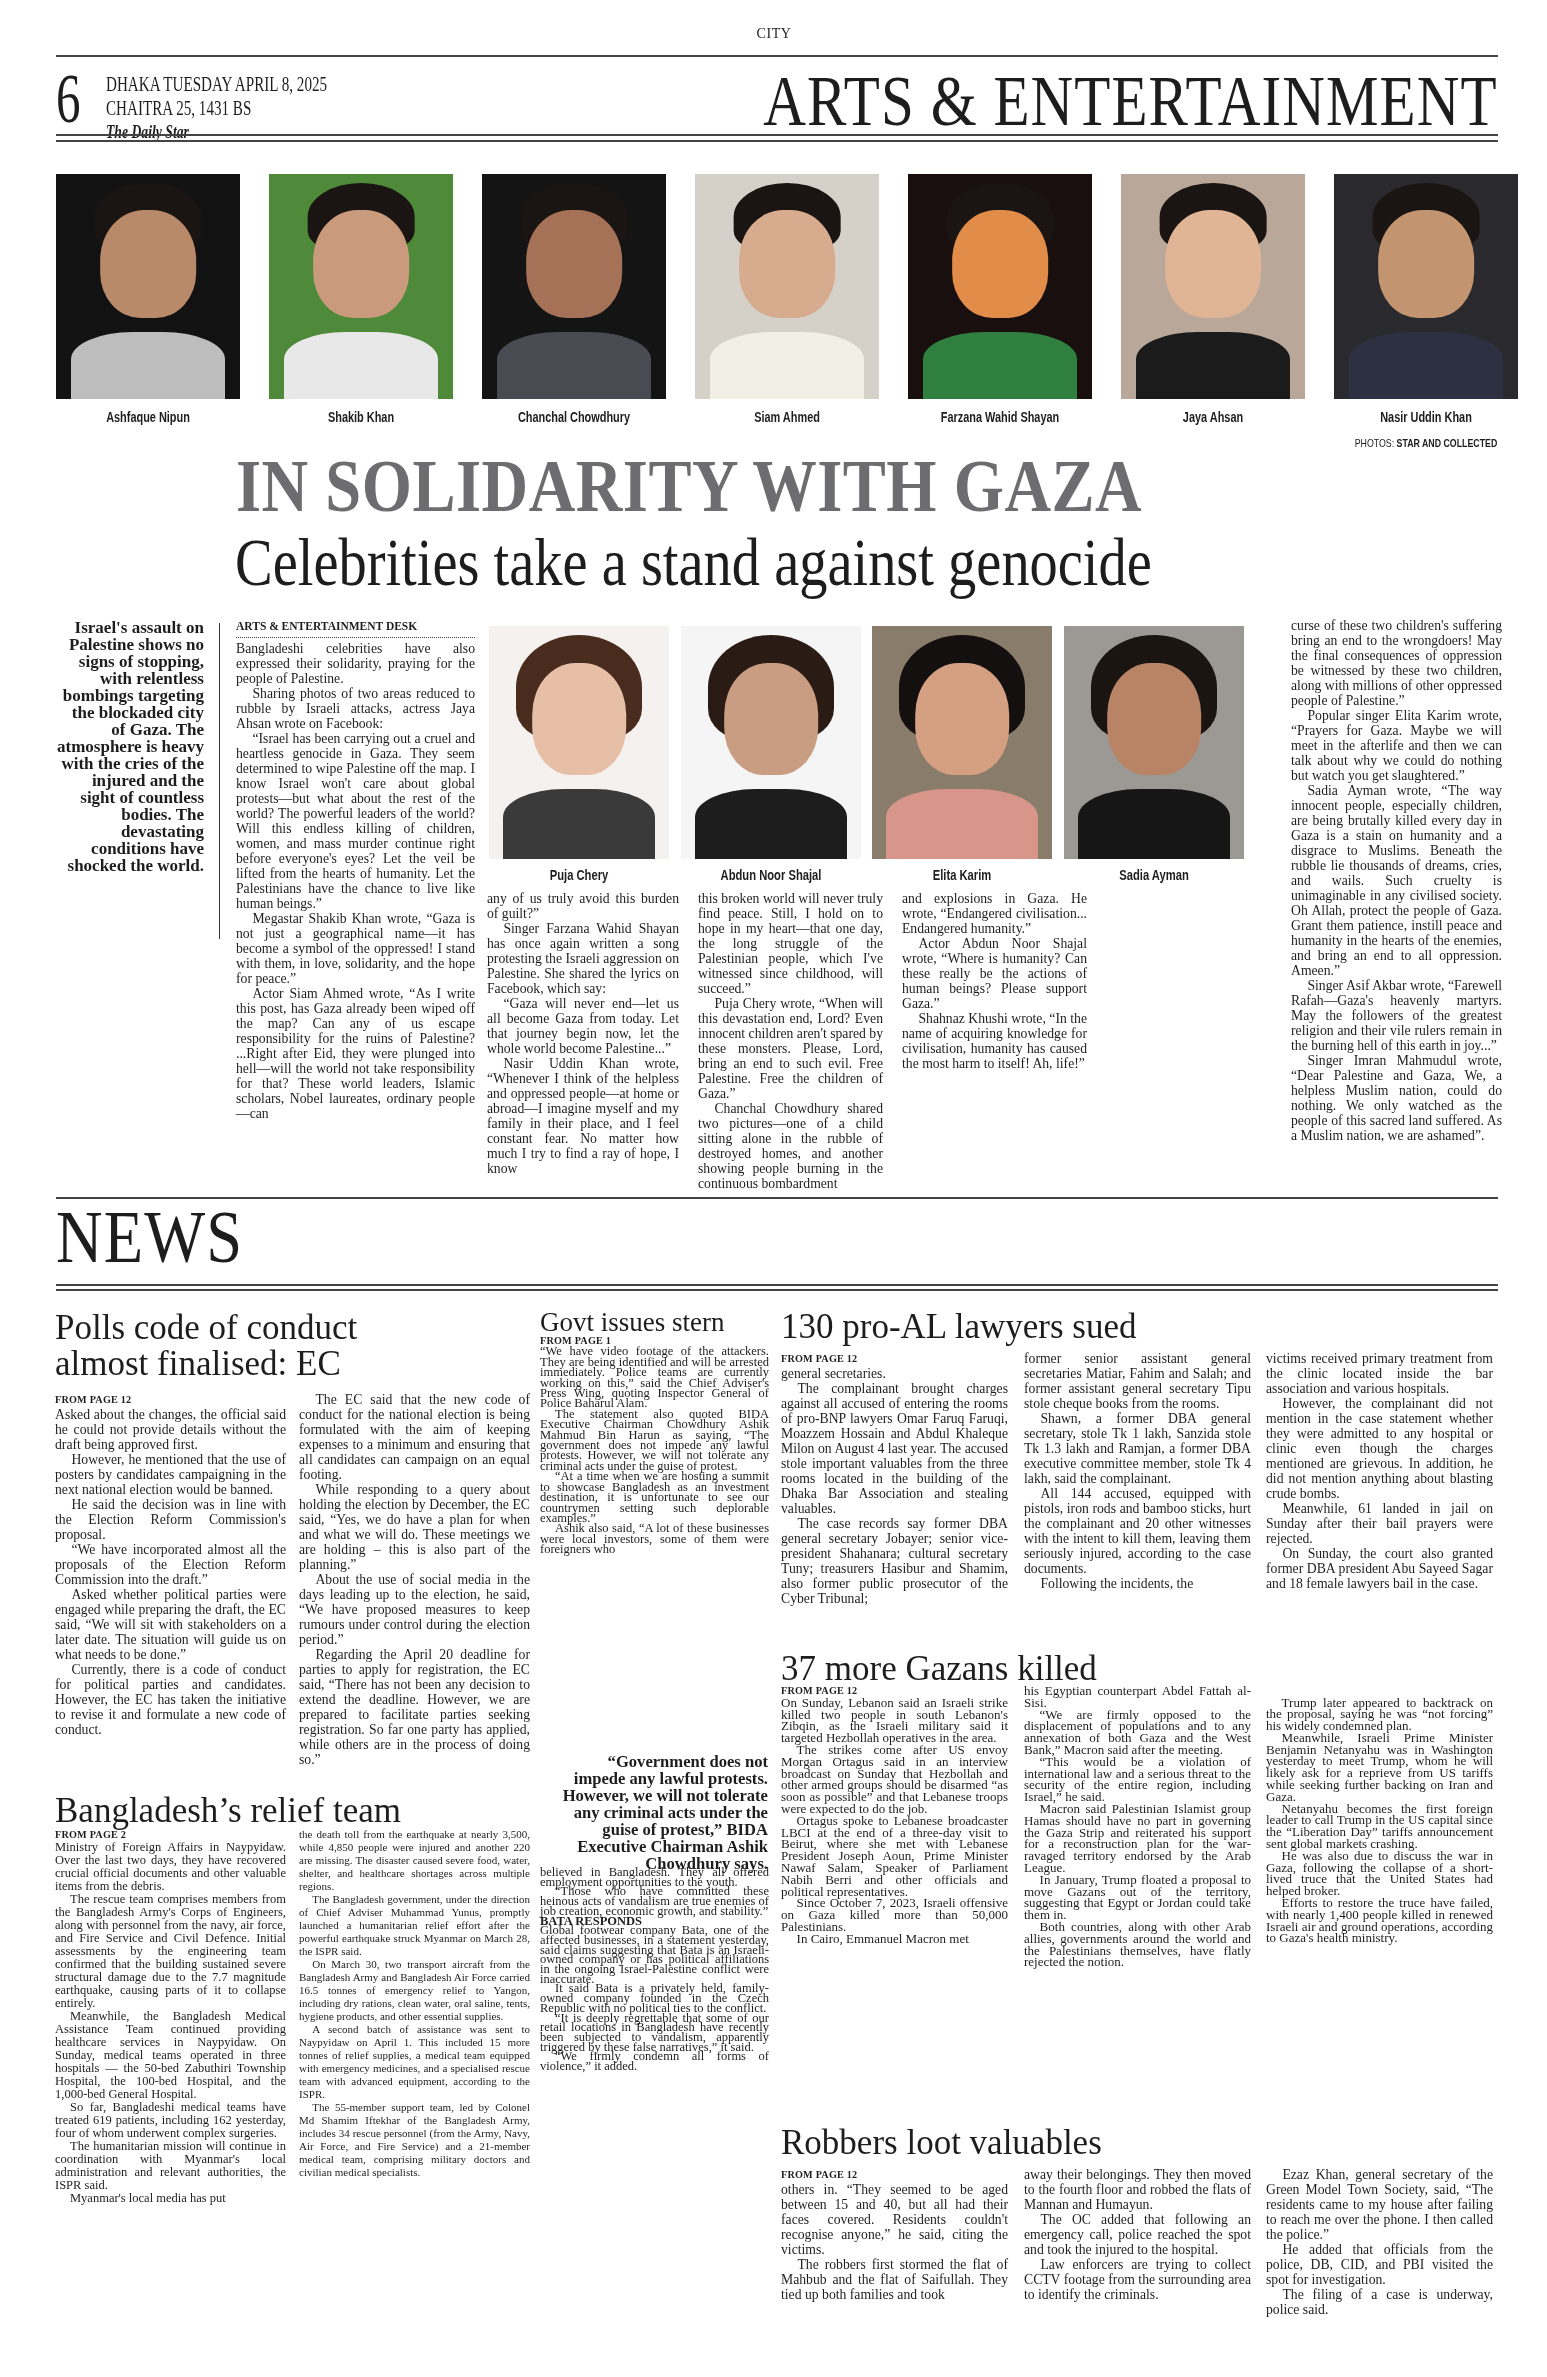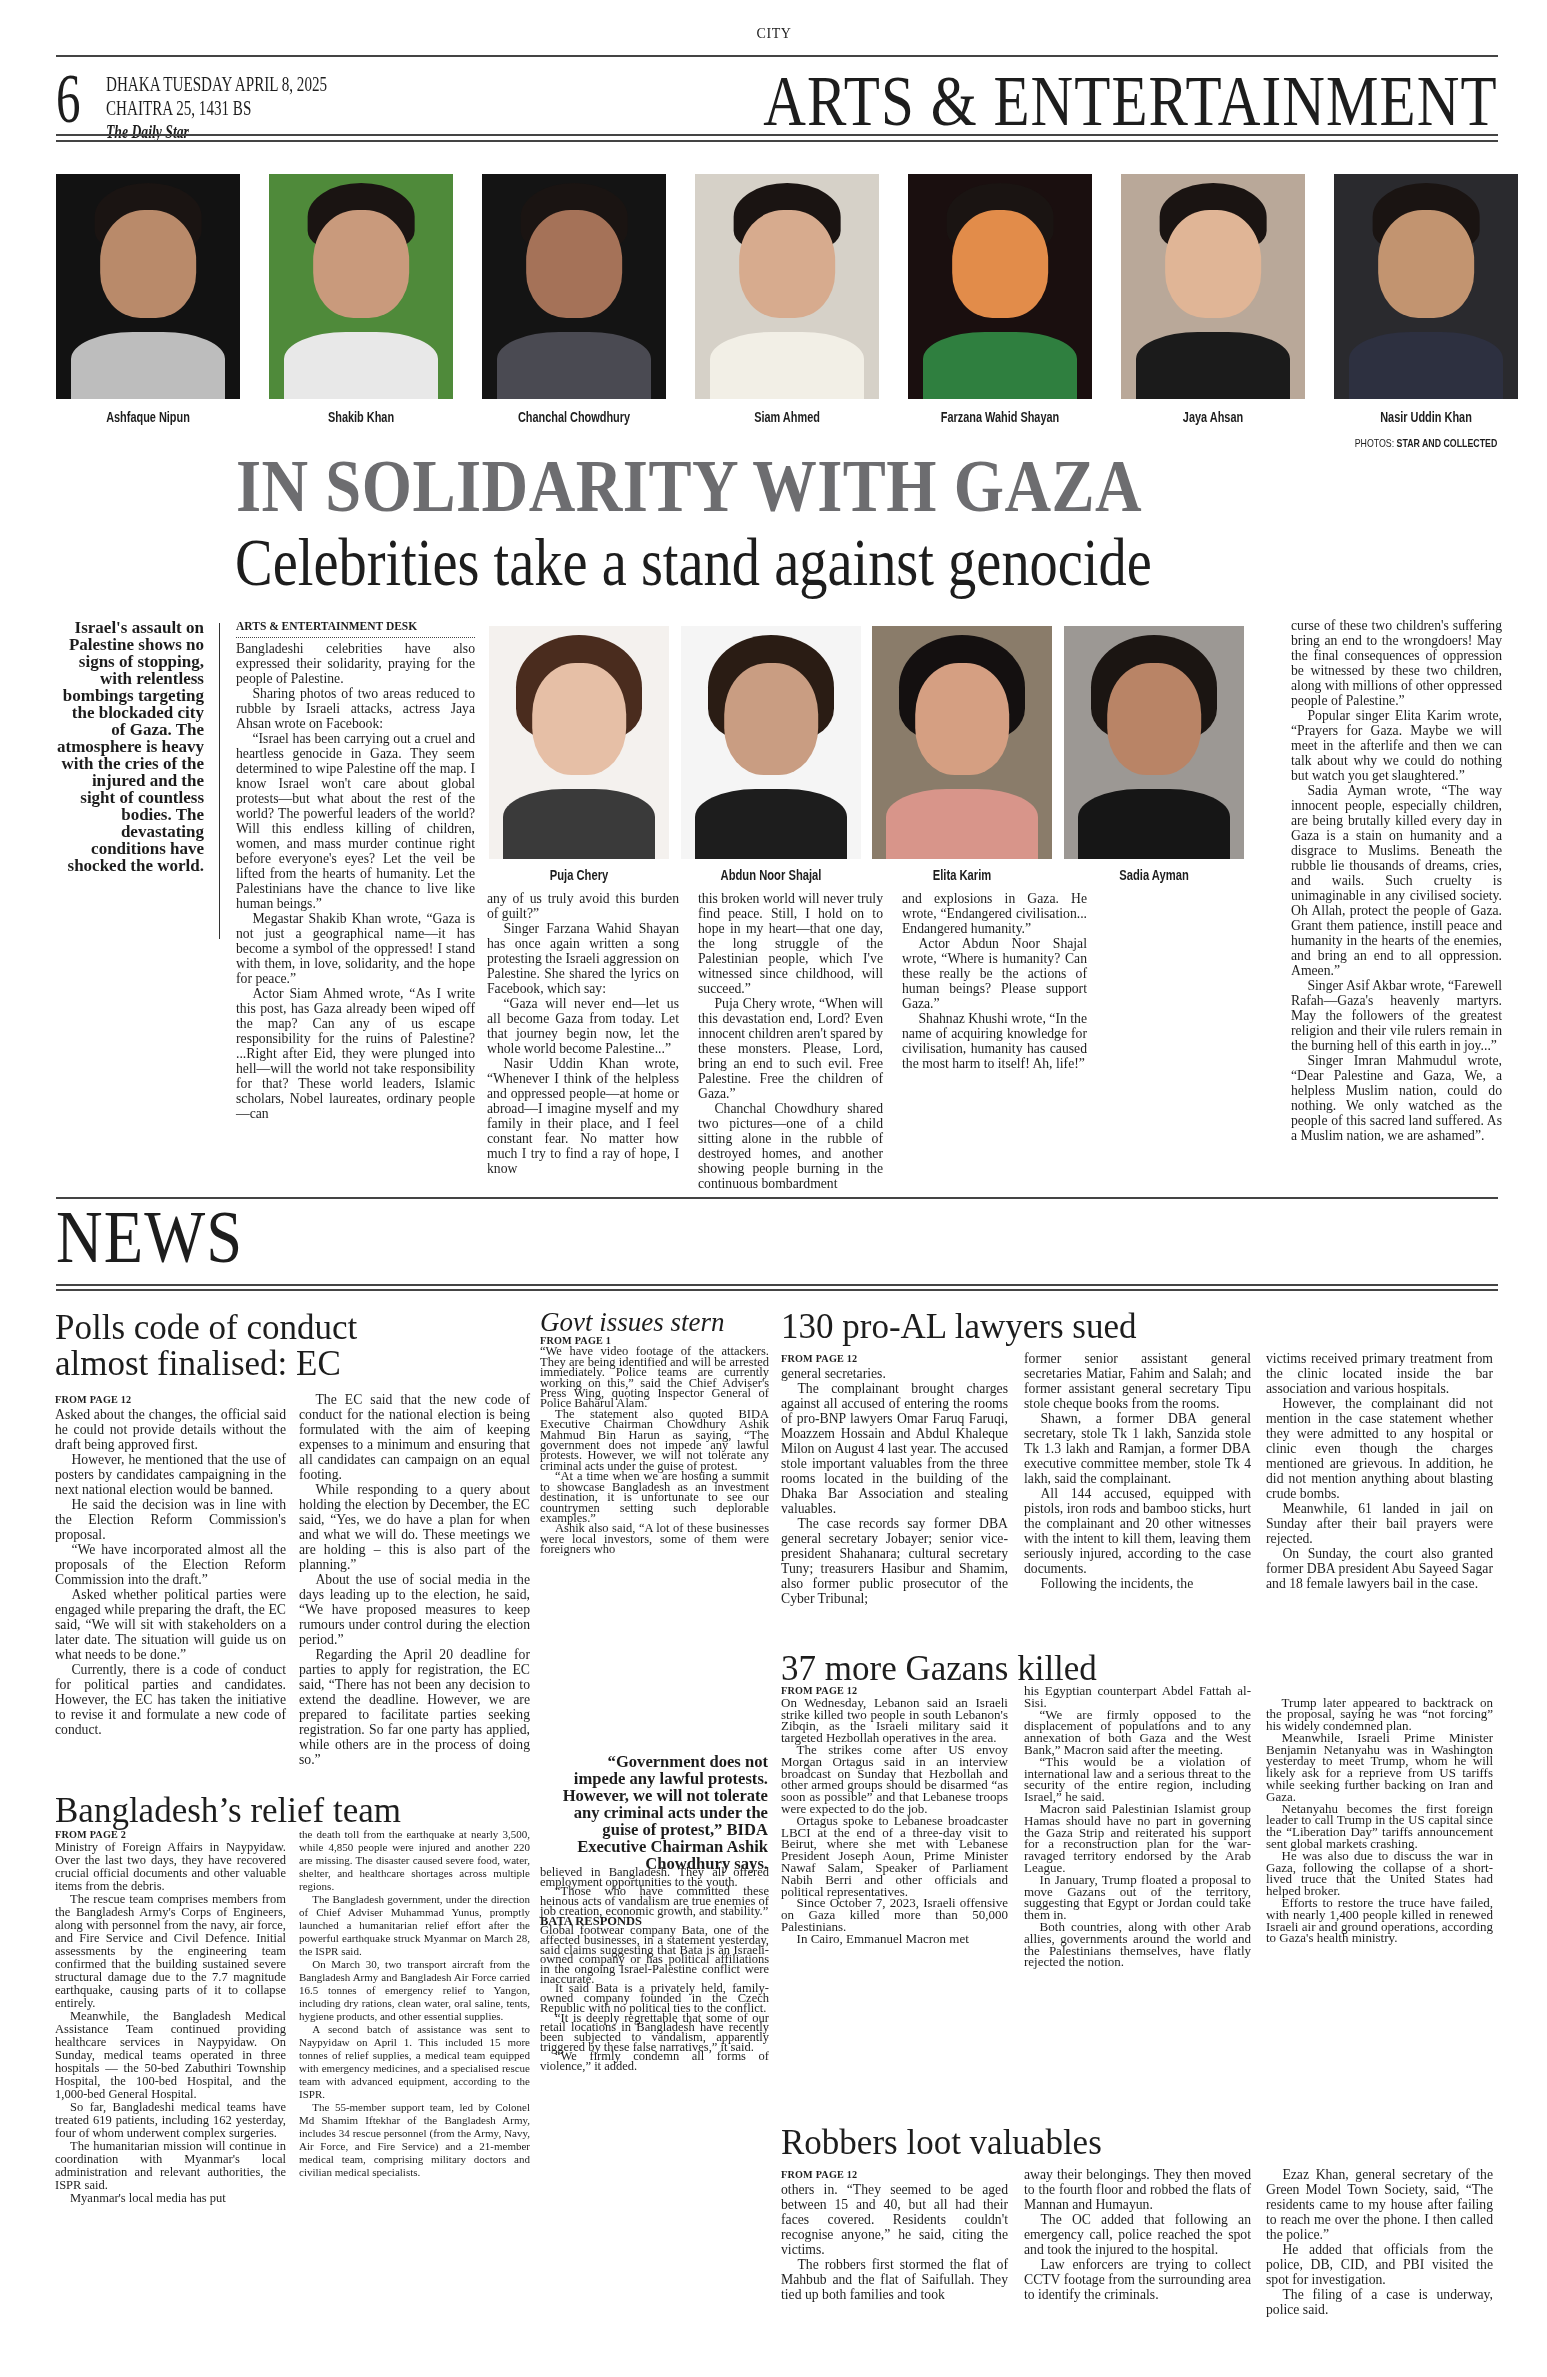--- a/index.html
+++ b/index.html
@@ -29,21 +29,21 @@
   .vsep { position: absolute; width: 1.3px; background: #333; }
   .col { position: absolute; font-size: 13.7px; line-height: 15px; text-align: justify; hyphens: auto; }
   .col p { text-indent: 1.2em; }
   .col p.noindent { text-indent: 0; }
   .desk { font-weight: bold; font-size: 11.5px; letter-spacing: 0; border-bottom: 1.3px dotted #444; padding-bottom: 2.6px; margin-bottom: 3.8px; }
   .from { font-weight: bold; font-size: 10.2px; text-indent: 0 !important; letter-spacing: 0.2px; }
   .crow { position: absolute; top: 626px; width: 180px; height: 233px; overflow: hidden; }
   .cap { position: absolute; top: 867px; width: 180px; text-align: center; font-size: 14px; font-weight: bold; transform: scaleX(0.8); }
   .news-title { left: 56px; top: 1202px; font-size: 75px; line-height: 70px; transform: scaleX(0.86); transform-origin: left; letter-spacing: 1.3px; }
   .story-head { position: absolute; font-size: 35px; line-height: 36px; white-space: nowrap; }
-  .story-head.sm { font-size: 27px; line-height: 28px; font-style: italic; }
+  .story-head.sm { font-size: 27px; line-height: 28px; }
   .pq2 { position: absolute; text-align: right; font-weight: bold; font-size: 16.6px; line-height: 17px; }
   .sub { font-weight: bold; text-indent: 0 !important; }
 </style>
 </head>
 <body>
 
 <div class="abs section-label serif">CITY</div>
 <div class="rule" style="top:55px;height:1.9px;"></div>
 
 <div class="abs pageno serif">6</div>
@@ -267,21 +267,21 @@
     <p class="noindent">victims received primary treatment from the clinic located inside the bar association and various hospitals.</p>
     <p>However, the complainant did not mention in the case statement whether they were admitted to any hospital or clinic even though the charges mentioned are grievous. In addition, he did not mention anything about blasting crude bombs.</p>
     <p>Meanwhile, 61 landed in jail on Sunday after their bail prayers were rejected.</p>
     <p>On Sunday, the court also granted former DBA president Abu Sayeed Sagar and 18 female lawyers bail in the case.</p>
   </div>
 
 <div class="story-head serif" style="left:781px;top:1651px;">37 more Gazans killed</div>
 <div class="col" style="left:781px;top:1685px;width:227px;font-size:13px;line-height:11.8px;">
   <p class="from noindent">FROM PAGE 12</p>
   <div id="gazans-col1">
-      <p class="noindent">On Wednesday, Lebanon said an Israeli strike killed two people in south Lebanon's Zibqin, as the Israeli military said it targeted Hezbollah operatives in the area.</p>
+      <p class="noindent">On Sunday, Lebanon said an Israeli strike killed two people in south Lebanon's Zibqin, as the Israeli military said it targeted Hezbollah operatives in the area.</p>
       <p>The strikes come after US envoy Morgan Ortagus said in an interview broadcast on Sunday that Hezbollah and other armed groups should be disarmed “as soon as possible” and that Lebanese troops were expected to do the job.</p>
       <p>Ortagus spoke to Lebanese broadcaster LBCI at the end of a three-day visit to Beirut, where she met with Lebanese President Joseph Aoun, Prime Minister Nawaf Salam, Speaker of Parliament Nabih Berri and other officials and political representatives.</p>
       <p>Since October 7, 2023, Israeli offensive on Gaza killed more than 50,000 Palestinians.</p>
       <p>In Cairo, Emmanuel Macron met</p>
     </div>
 </div>
 <div class="col" style="left:1024px;top:1685px;width:227px;font-size:13px;line-height:11.8px;" id="gazans-col2">
     <p class="noindent">his Egyptian counterpart Abdel Fattah al-Sisi.</p>
     <p>“We are firmly opposed to the displacement of populations and to any annexation of both Gaza and the West Bank,” Macron said after the meeting.</p>
     <p>“This would be a violation of international law and a serious threat to the security of the entire region, including Israel,” he said.</p>

